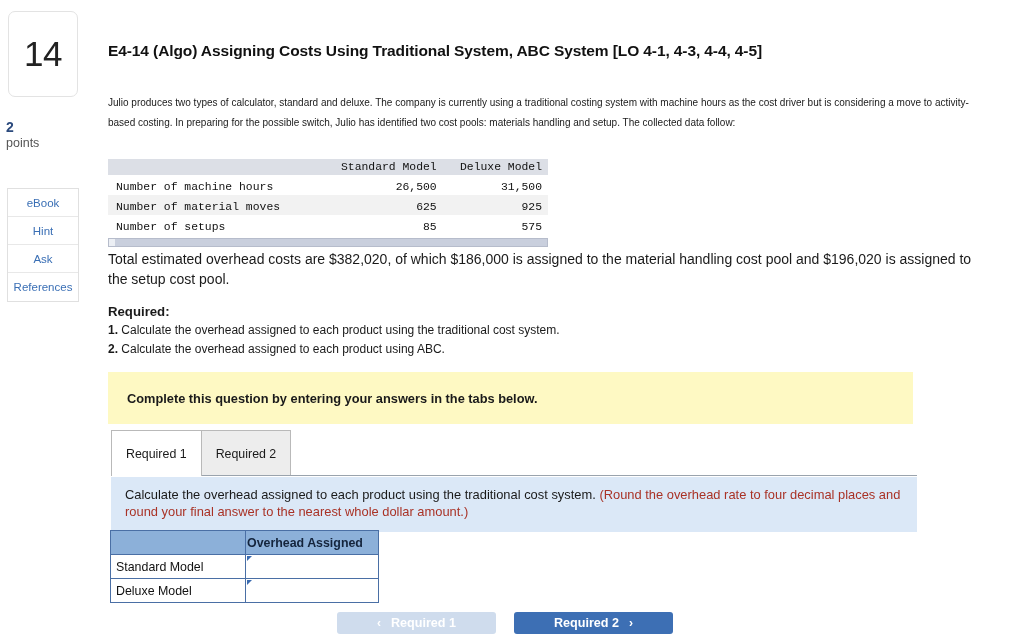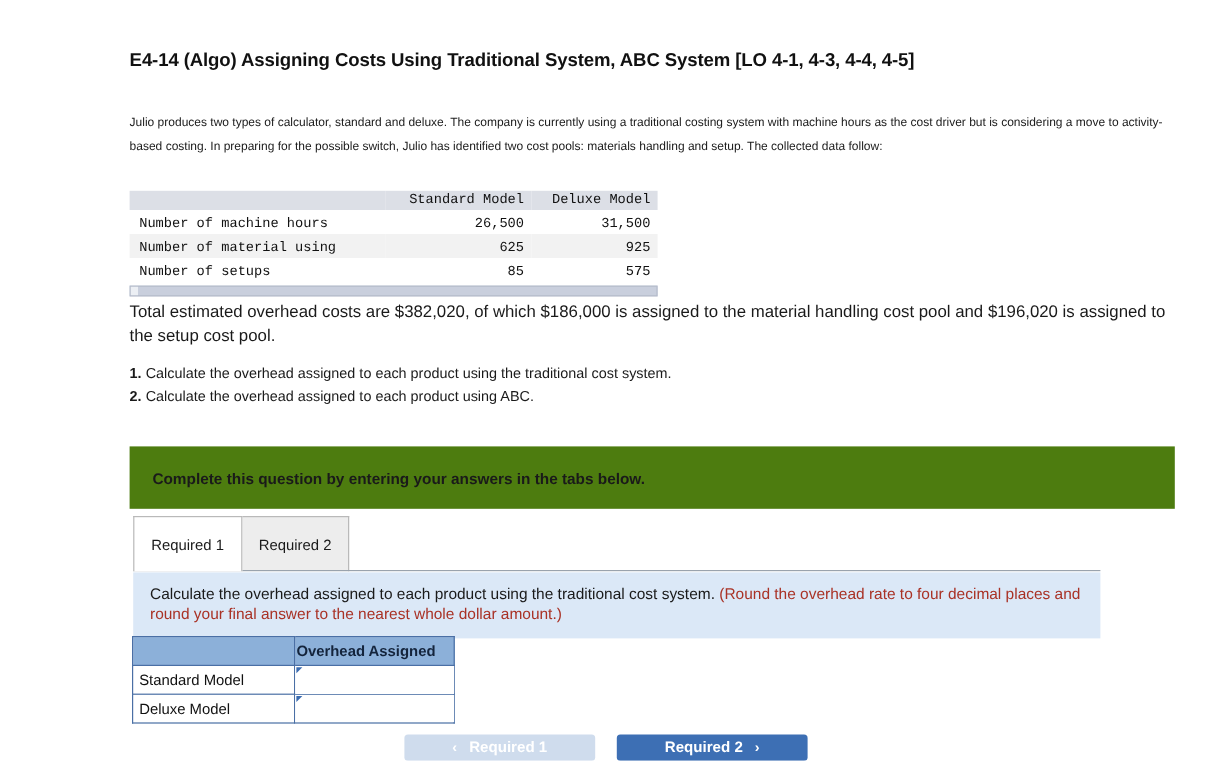--- a/index.html
+++ b/index.html
@@ -84,22 +84,22 @@
     font-size: 14px; line-height: 19.5px; color: #1a1a1a;
   }
 
   .required-block { position: absolute; left: 0; top: 302px; }
   .required-head { font-size: 13.2px; font-weight: bold; line-height: 19px; }
   .required-item { font-size: 12px; line-height: 19px; }
   .required-item b { font-weight: bold; }
 
   
   .grey-band {
-    position: absolute; left: 0; top: 372px; width: 871px; height: 52px;
-    background: #4d7c0f;
+    position: absolute; left: 0; top: 372px; width: 805px; height: 52px;
+    background: #fef9c3;
     display: flex; align-items: center;
   }
   .grey-band-text {
     font-size: 12.8px; font-weight: bold; color: #1a1a1a;
     padding-left: 19px;
   }
 
   
   .tabs { position: absolute; left: 3px; top: 430px; display: flex; }
   .tab {
@@ -165,20 +165,39 @@
   }
   .navbtn.prev { background: #cfdced; color: #ffffff; width: 159px; }
   .navbtn.next { background: #3d6fb4; color: #ffffff; width: 159px; }
   .chev { font-size: 12px; font-weight: bold; }
 </style>
 </head>
 <body>
 
 <div class="page">
 
+  <div class="rail">
+
+    <div class="qnum-box">
+      <span class="qnum">14</span>
+    </div>
+
+    <div class="points-wrap">
+      <div class="points-val">2</div>
+      <div class="points-lbl">points</div>
+    </div>
+
+    <div class="rail-btns">
+      <div class="rail-btn">eBook</div>
+      <div class="rail-btn">Hint</div>
+      <div class="rail-btn">Ask</div>
+      <div class="rail-btn">References</div>
+    </div>
+
+  </div>
 
   <div class="main">
 
     <div class="title">E4-14 (Algo) Assigning Costs Using Traditional System, ABC System [LO 4-1, 4-3, 4-4, 4-5]</div>
 
     <div class="intro">Julio produces two types of calculator, standard and deluxe. The company is currently using a traditional costing system with machine hours as the cost driver but is considering a move to activity-based costing. In preparing for the possible switch, Julio has identified two cost pools: materials handling and setup. The collected data follow:</div>
 
     <div class="data-tbl-wrap">
       <table class="data-tbl">
         <thead>
@@ -188,39 +207,40 @@
             <th>Deluxe Model</th>
           </tr>
         </thead>
         <tbody>
           <tr>
             <td class="lbl">Number of machine hours</td>
             <td class="num">26,500</td>
             <td class="num">31,500</td>
           </tr>
           <tr class="alt">
-            <td class="lbl">Number of material using</td>
+            <td class="lbl">Number of material moves</td>
             <td class="num">625</td>
             <td class="num">925</td>
           </tr>
           <tr>
             <td class="lbl">Number of setups</td>
             <td class="num">85</td>
             <td class="num">575</td>
           </tr>
         </tbody>
       </table>
       <div class="tbl-scroll">
         <div class="tbl-scroll-thumb"></div>
       </div>
     </div>
 
     <div class="overhead-para">Total estimated overhead costs are $382,020, of which $186,000 is assigned to the material handling cost pool and $196,020 is assigned to the setup cost pool.</div>
 
     <div class="required-block">
+      <div class="required-head">Required:</div>
       <div class="required-item">
         <b>1.</b>
         <span>Calculate the overhead assigned to each product using the traditional cost system.</span>
       </div>
       <div class="required-item">
         <b>2.</b>
         <span>Calculate the overhead assigned to each product using ABC.</span>
       </div>
     </div>
 

